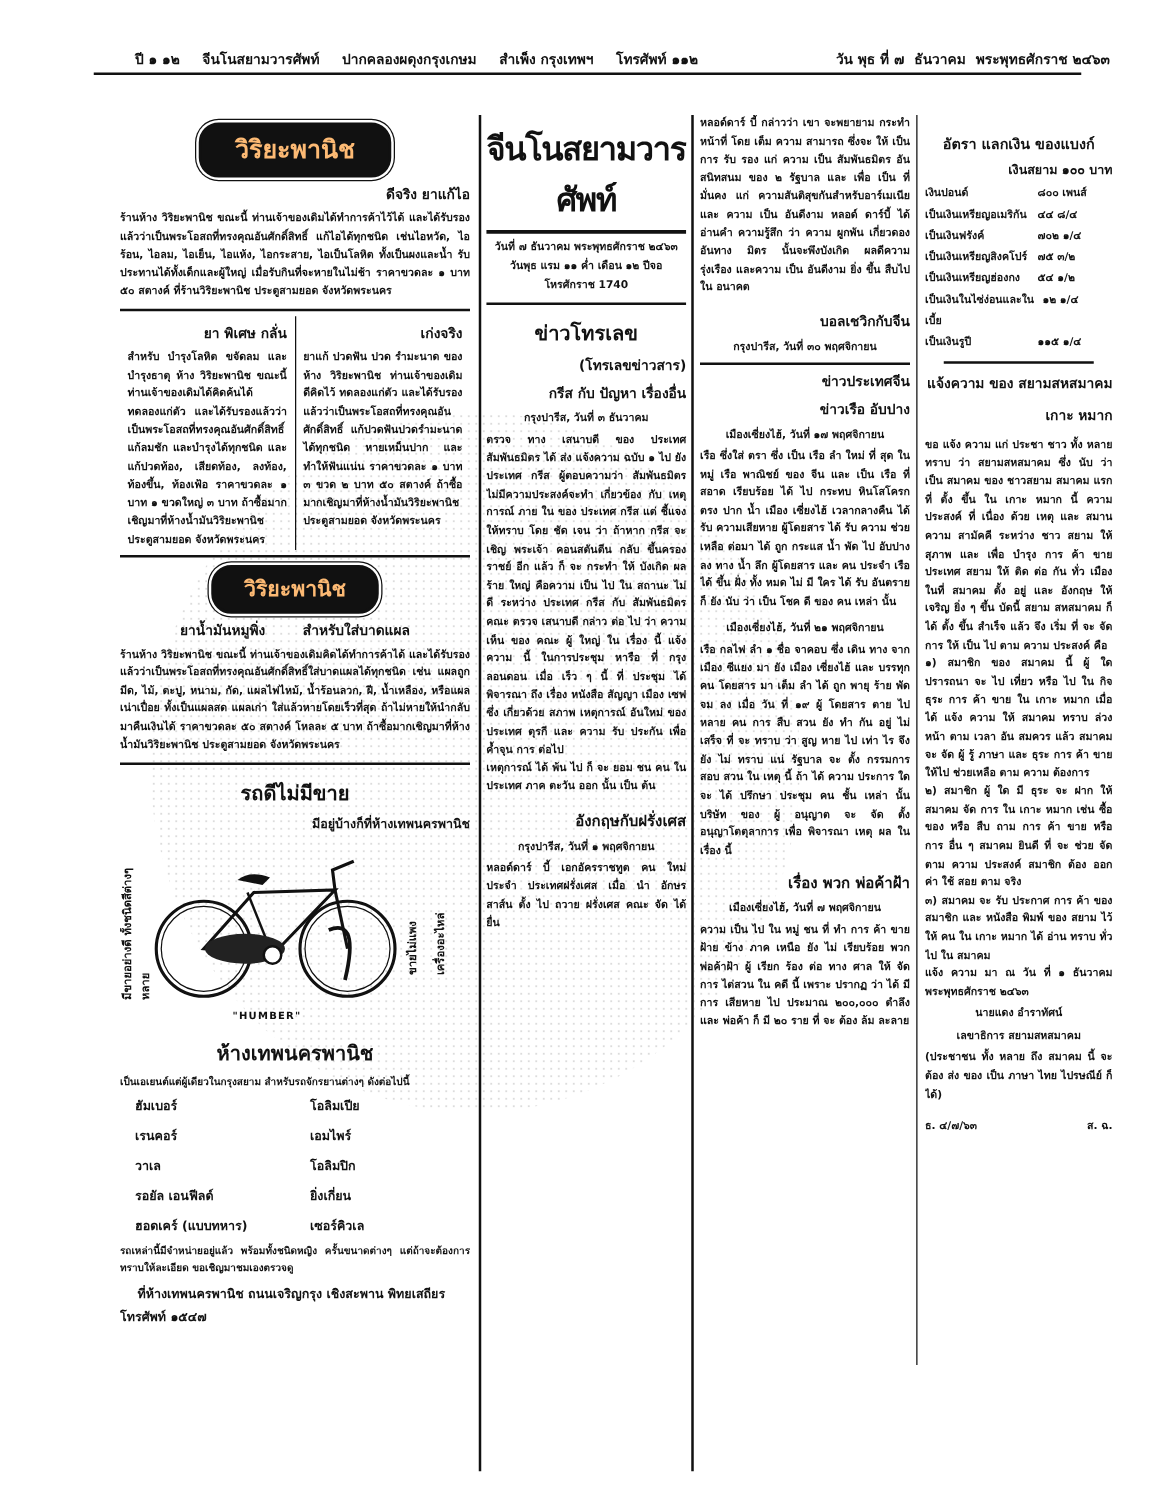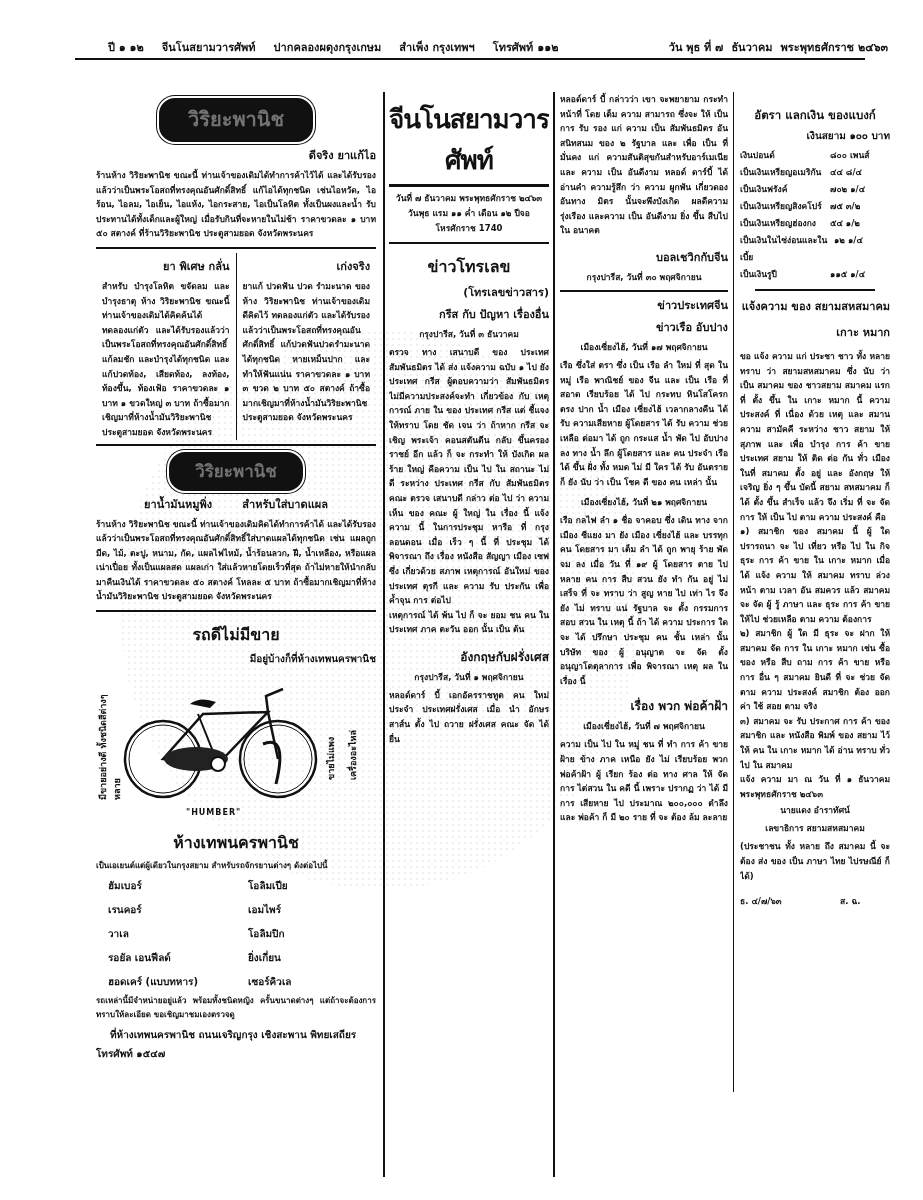--- a/index.html
+++ b/index.html
@@ -4,21 +4,21 @@
   <style>
     html,body{margin:0;padding:0;background:#fff;}
     body{width:923px;height:1200px;position:relative;overflow:hidden;font-family:"DejaVu Sans",sans-serif;color:#111;}
     .page{position:absolute;left:0;top:0;width:923px;height:1028px;}
     .header{position:absolute;top:38px;left:108px;width:780px;height:16px;font-size:11px;font-weight:bold;display:flex;justify-content:space-between;white-space:nowrap;}
     .header .l{display:flex;gap:18px;}
     .header .r{display:flex;gap:8px;}
     .rule{position:absolute;background:#111;}
     .col{position:absolute;overflow:hidden;}
     .col p{margin:0;font-size:8.5px;line-height:14.6px;text-align:justify;font-weight:bold;}
-    .title-badge{margin:6px auto 4px;background:#111;color:#737373;border-radius:16px;font-family:"DejaVu Serif",serif;font-size:20px;font-weight:bold;text-align:center;width:150px;padding:3px 0 5px;border:2px solid #111;box-shadow:0 0 0 2px #fff,0 0 0 3px #111;}
+    .title-badge{margin:6px auto 4px;background:#111;color:#fdba74;border-radius:16px;font-family:"DejaVu Serif",serif;font-size:20px;font-weight:bold;text-align:center;width:150px;padding:3px 0 5px;border:2px solid #111;box-shadow:0 0 0 2px #fff,0 0 0 3px #111;}
     .sub{text-align:right;font-size:11px;font-weight:bold;margin:4px 0;}
     .h3{text-align:center;font-size:16px;font-weight:bold;margin:10px 0 4px;font-family:"DejaVu Serif",serif;}
     .dateline{text-align:center;font-size:8.5px;font-weight:bold;margin:2px 0 4px;}
     .masthead{font-family:"DejaVu Serif",serif;font-size:26px;font-weight:900;text-align:center;letter-spacing:-1px;margin:6px 0 4px;}
     .mast-info{text-align:center;font-size:8.5px;font-weight:bold;line-height:15px;}
     .rate-title{text-align:center;font-size:11.5px;font-weight:bold;margin:4px 0;}
     .rate-row{display:flex;justify-content:space-between;font-size:8.5px;font-weight:bold;line-height:17px;}
     .rate-row .v{width:60px;text-align:left;}
     .subcols{display:flex;gap:0;}
     .subcols .sc{flex:1;padding:0 6px;}
@@ -198,17 +198,17 @@
     <p>ขอ แจ้ง ความ แก่ ประชา ชาว ทั้ง หลาย ทราบ ว่า สยามสหสมาคม ซึ่ง นับ ว่า เป็น สมาคม ของ ชาวสยาม สมาคม แรก ที่ ตั้ง ขึ้น ใน เกาะ หมาก นี้ ความ ประสงค์ ที่ เนื่อง ด้วย เหตุ และ สมาน ความ สามัคคี ระหว่าง ชาว สยาม ให้ สุภาพ และ เพื่อ บำรุง การ ค้า ขาย ประเทศ สยาม ให้ ติด ต่อ กัน ทั่ว เมือง ในที่ สมาคม ตั้ง อยู่ และ อังกฤษ ให้ เจริญ ยิ่ง ๆ ขึ้น บัดนี้ สยาม สหสมาคม ก็ ได้ ตั้ง ขึ้น สำเร็จ แล้ว จึง เริ่ม ที่ จะ จัด การ ให้ เป็น ไป ตาม ความ ประสงค์ คือ</p>
     <p>๑) สมาชิก ของ สมาคม นี้ ผู้ ใด ปรารถนา จะ ไป เที่ยว หรือ ไป ใน กิจ ธุระ การ ค้า ขาย ใน เกาะ หมาก เมื่อ ได้ แจ้ง ความ ให้ สมาคม ทราบ ล่วง หน้า ตาม เวลา อัน สมควร แล้ว สมาคม จะ จัด ผู้ รู้ ภาษา และ ธุระ การ ค้า ขาย ให้ไป ช่วยเหลือ ตาม ความ ต้องการ</p>
     <p>๒) สมาชิก ผู้ ใด มี ธุระ จะ ฝาก ให้ สมาคม จัด การ ใน เกาะ หมาก เช่น ซื้อ ของ หรือ สืบ ถาม การ ค้า ขาย หรือ การ อื่น ๆ สมาคม ยินดี ที่ จะ ช่วย จัด ตาม ความ ประสงค์ สมาชิก ต้อง ออก ค่า ใช้ สอย ตาม จริง</p>
     <p>๓) สมาคม จะ รับ ประกาศ การ ค้า ของ สมาชิก และ หนังสือ พิมพ์ ของ สยาม ไว้ ให้ คน ใน เกาะ หมาก ได้ อ่าน ทราบ ทั่ว ไป ใน สมาคม</p>
     <p>แจ้ง ความ มา ณ วัน ที่ ๑ ธันวาคม พระพุทธศักราช ๒๔๖๓</p>
     <div class="dateline">นายแดง อำราทัศน์</div>
     <div class="dateline">เลขาธิการ สยามสหสมาคม</div>
     <p>(ประชาชน ทั้ง หลาย ถึง สมาคม นี้ จะ ต้อง ส่ง ของ เป็น ภาษา ไทย ไปรษณีย์ ก็ ได้)</p>
     <div class="rate-row" style="margin-top:10px;">
       <span>ธ. ๔/๗/๖๓</span>
-      <span style="width:50px;">ส. ฉ.</span>
+      <span style="width:50px;text-align:right;">ส. ฉ.</span>
     </div>
   </div>
 
 </div>
 
 </body></html>

